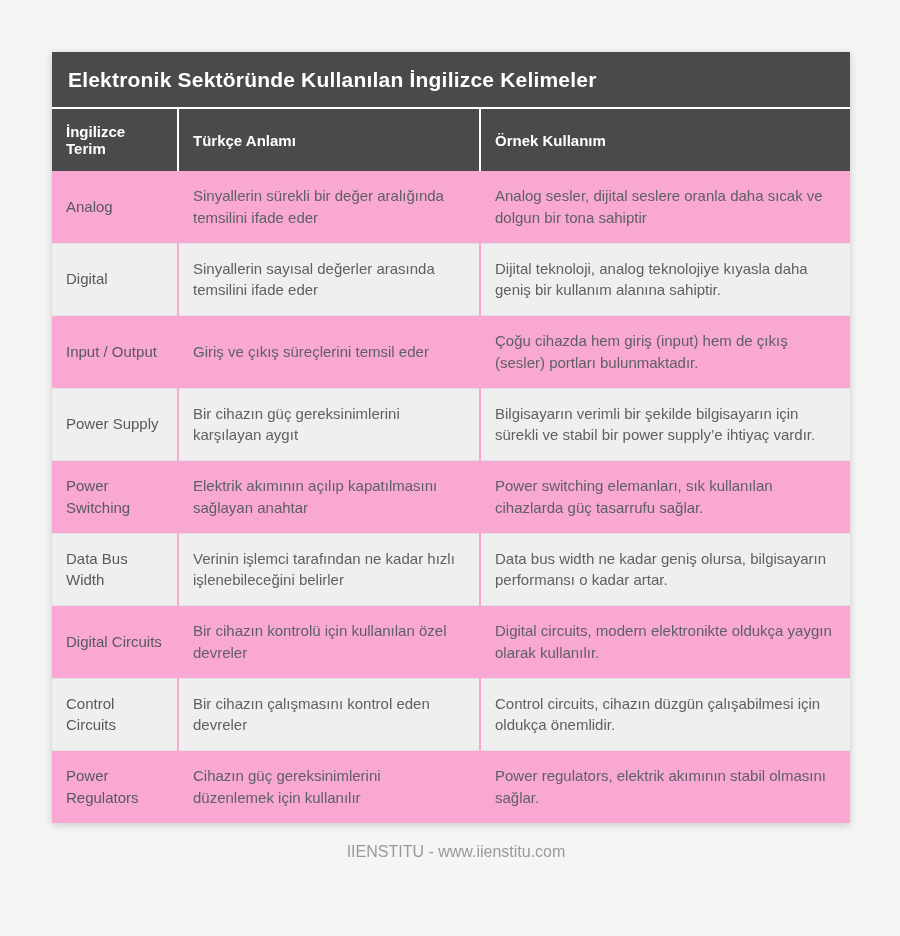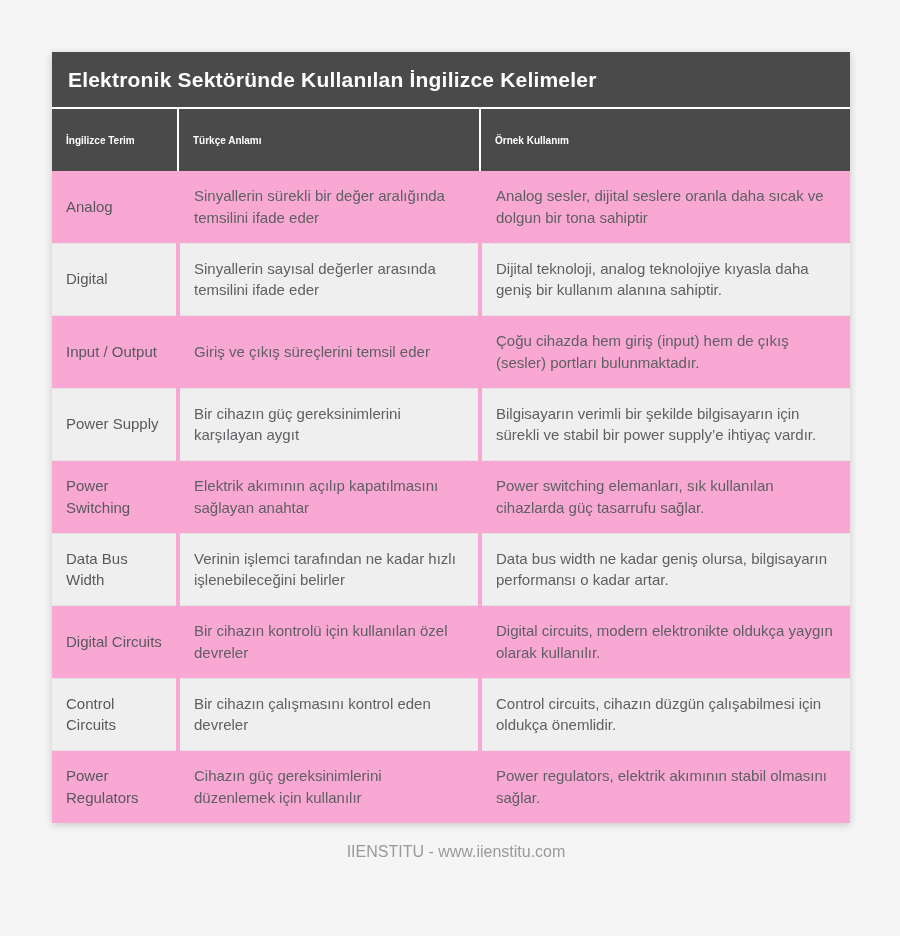--- a/index.html
+++ b/index.html
@@ -32,40 +32,40 @@
     width: 100%;
     border-collapse: collapse;
     table-layout: fixed;
   }
   col.c-term    { width: 126px; }
   col.c-meaning { width: 302px; }
   col.c-example { width: 370px; }
   thead th {
     background: #4a4a4a;
     color: #ffffff;
-    font-size: 10px;
+    font-size: 15px;
     font-weight: 700;
     text-align: left;
     vertical-align: middle;
     padding: 12px 14px;
     height: 38px;
     box-sizing: content-box;
   }
   thead th + th {
     border-left: 2px solid #ffffff;
   }
   tbody td {
     font-size: 15px;
     color: #5f6063;
     line-height: 1.45;
     padding: 14px 14px;
     vertical-align: middle;
   }
   tbody td + td {
-    border-left: 4px solid #f9a8d4;
+    border-left: 2px solid #f9a8d4;
   }
   tbody tr + tr td {
     border-top: 1px solid #e3e3e3;
   }
   tbody tr:nth-child(even) {
     background: #efefef;
   }
   tbody td.col-term {
     color: #58595c;
   }

